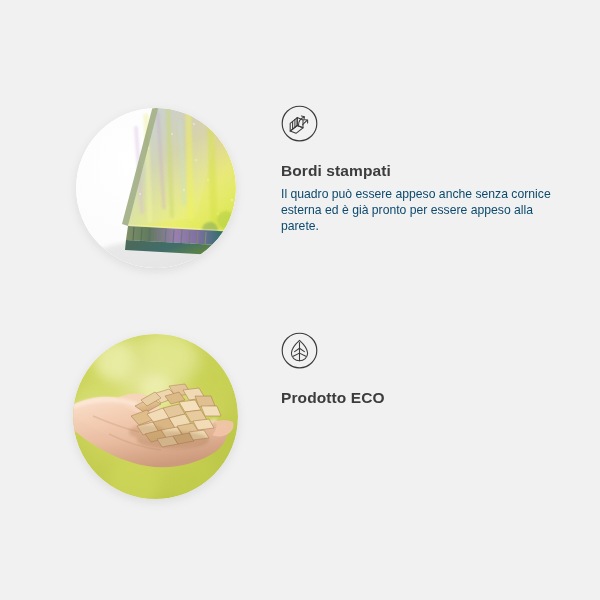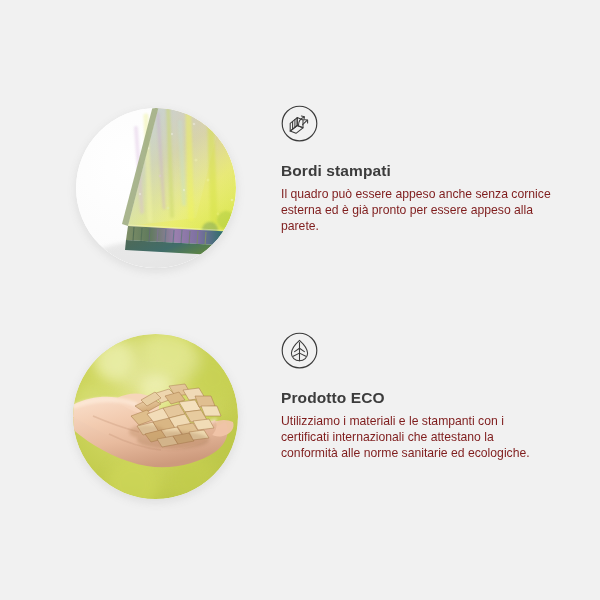--- a/index.html
+++ b/index.html
@@ -78,21 +78,21 @@
     font-weight: 700;
     color: #3c3c3c;
     letter-spacing: 0.1px;
     line-height: 1.2;
   }
 
   .feature-desc {
     margin: 5px 0 0 0;
     font-size: 12.2px;
     line-height: 16.2px;
-    color: #7f1d1d;
+    color: #0c4a6e;
     max-width: 272px;
   }
 </style>
 </head>
 <body>
 
 <div class="page">
 
   <section class="feature feature--edges">
 
@@ -384,17 +384,16 @@
             <path d="M18.5 10.6 L18.5 28.8"></path>
 
             <path d="M18.5 16.3 L13.6 19.6"></path>
             <path d="M18.5 16.3 L23.4 19.6"></path>
             <path d="M18.5 21.1 L12.2 24.3"></path>
             <path d="M18.5 21.1 L24.8 24.3"></path>
           </g>
         </svg>
       </span>
       <h3 class="feature-title">Prodotto ECO</h3>
-      <p class="feature-desc">Utilizziamo i materiali e le stampanti con i certificati internazionali che attestano la conformità alle norme sanitarie ed ecologiche.</p>
     </div>
   </section>
 
 </div>
 
 </body></html>

